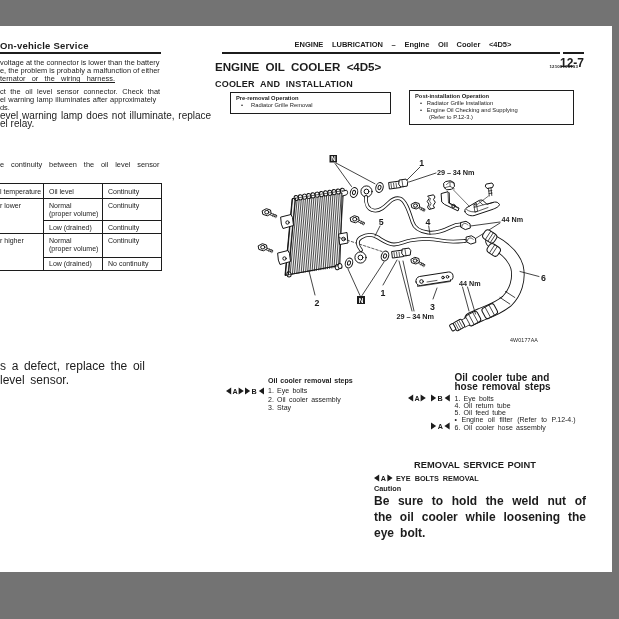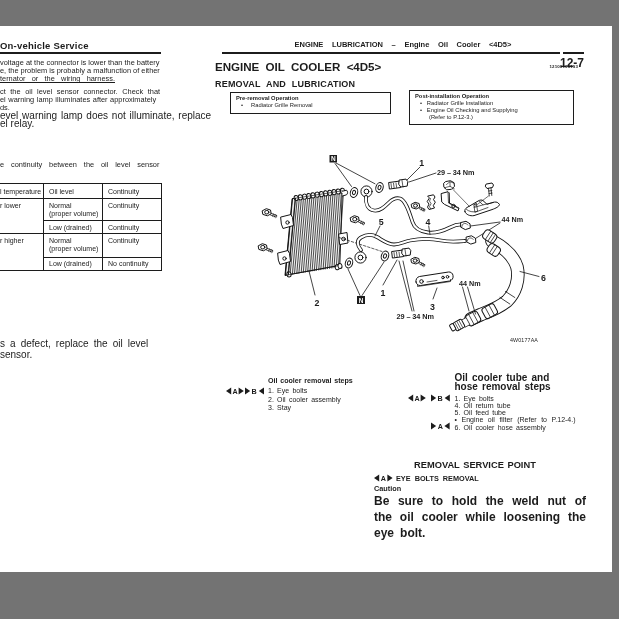--- a/index.html
+++ b/index.html
@@ -65,35 +65,35 @@
   <div class="abs" style="left:108px;top:39.5px;">Continuity</div>
 
   <div class="abs" style="left:0;top:52.5px;">r higher</div>
   <div class="abs" style="left:49px;top:52.5px;line-height:8px;">Normal<br>(proper volume)</div>
   <div class="abs" style="left:108px;top:52.5px;">Continuity</div>
 
   <div class="abs" style="left:49px;top:76px;">Low (drained)</div>
   <div class="abs" style="left:108px;top:76px;">No continuity</div>
 </div>
 
-<div class="abs" style="left:0;top:338px;width:165px;font-size:10px;word-spacing:2.3px;">s a defect, replace the oil level sensor.</div>
+<div class="abs" style="left:0;top:359px;width:165px;font-size:12px;word-spacing:2.3px;">s a defect, replace the oil level sensor.</div>
 
 <div class="abs b" style="left:238px;top:39.5px;width:330px;font-size:7.5px;text-align:center;word-spacing:6.5px;">ENGINE LUBRICATION – Engine Oil Cooler &lt;4D5&gt;</div>
 
 <div class="abs b" style="left:552px;top:56px;width:40px;font-size:12px;text-align:center;">12-7</div>
 
 <div class="abs" style="left:222px;top:52px;width:338px;height:1.5px;background:#1c1c1c;"></div>
 
 <div class="abs" style="left:563px;top:52px;width:21px;height:1.5px;background:#1c1c1c;"></div>
 
 <div class="abs b" style="left:215px;top:59.5px;font-size:11.6px;letter-spacing:-0.05px;">ENGINE&nbsp; OIL&nbsp; COOLER&nbsp; &lt;4D5&gt;</div>
 
 <div class="abs b" style="left:533px;top:63.5px;width:45px;font-size:4.4px;text-align:right;letter-spacing:0.15px;">12100130193</div>
 
-<div class="abs b" style="left:215px;top:78.5px;font-size:9px;word-spacing:3px;letter-spacing:.2px;">REMOVAL AND LUBRICATION</div>
+<div class="abs b" style="left:215px;top:78.5px;font-size:9px;word-spacing:3px;letter-spacing:.2px;">COOLER AND INSTALLATION</div>
 
 <div class="abs" style="left:230px;top:92px;width:159px;height:19.5px;border:1px solid #1c1c1c;">
   <div class="abs b" style="left:5px;top:2px;font-size:5.8px;">Pre-removal Operation</div>
   <div class="abs" style="left:10px;top:9px;font-size:5.8px;">•&nbsp;&nbsp;&nbsp;&nbsp; Radiator Grille Removal</div>
 </div>
 
 <div class="abs" style="left:409px;top:90px;width:163px;height:33px;border:1px solid #1c1c1c;">
   <div class="abs b" style="left:5px;top:2px;font-size:5.8px;">Post-installation Operation</div>
   <div class="abs" style="left:10px;top:9px;font-size:5.8px;">•&nbsp;&nbsp; Radiator Grille Installation</div>
   <div class="abs" style="left:10px;top:16px;font-size:5.8px;">•&nbsp;&nbsp; Engine Oil Checking and Supplying</div>

